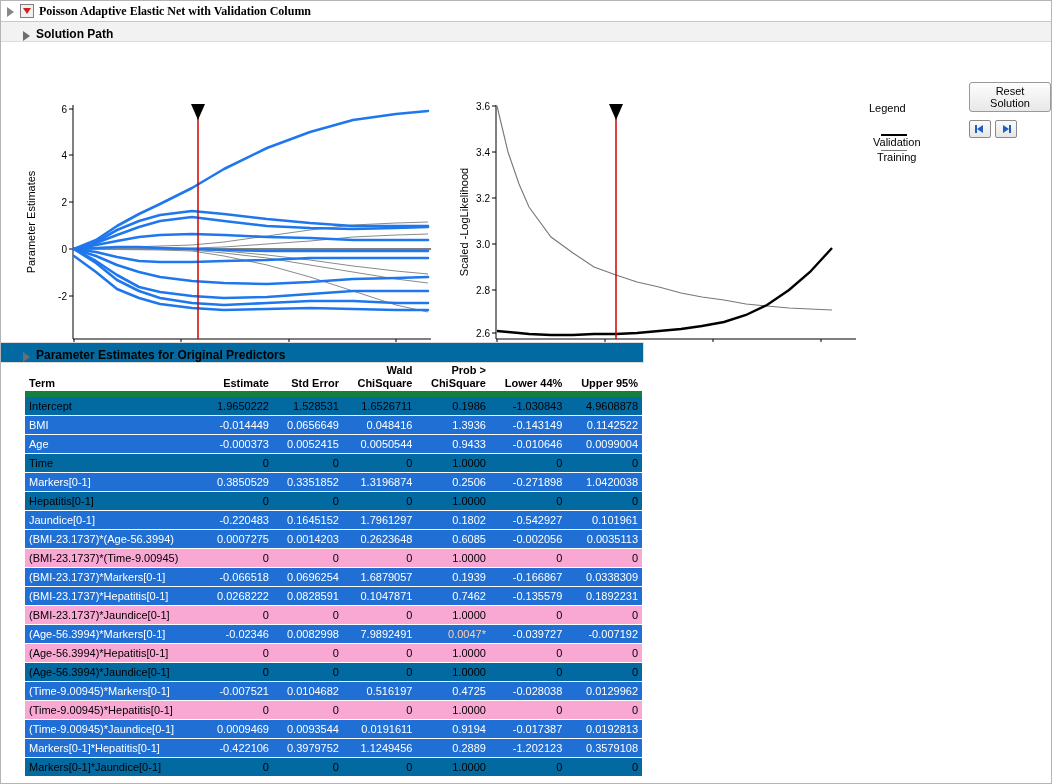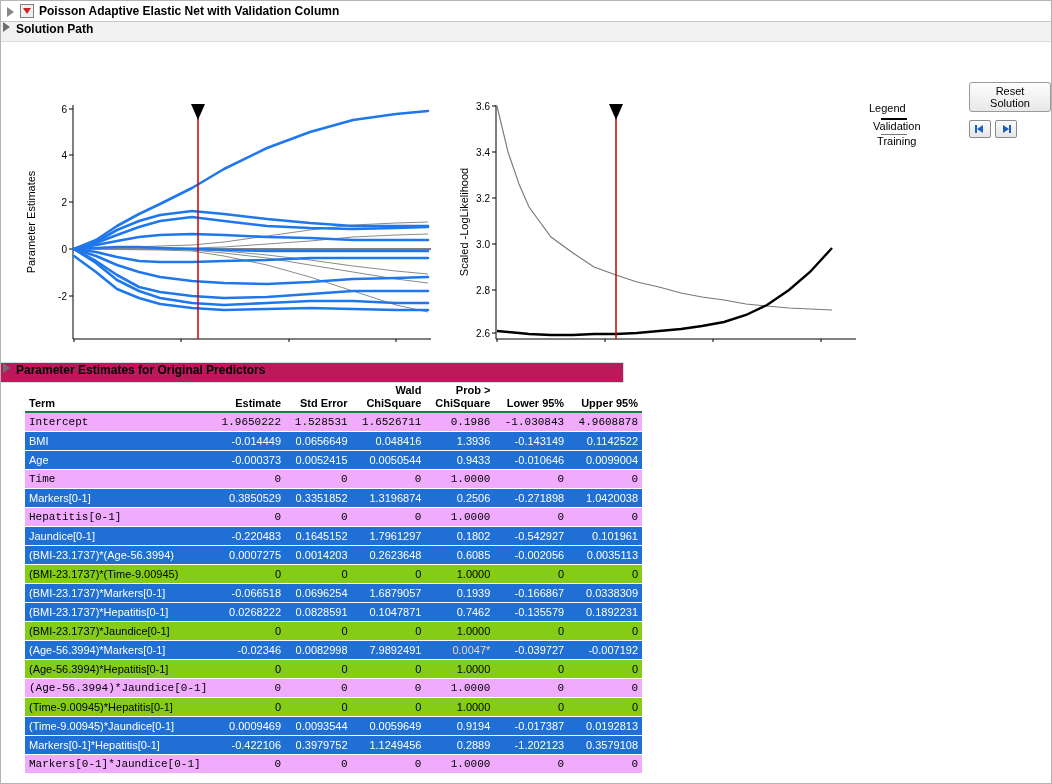--- a/index.html
+++ b/index.html
@@ -59,61 +59,62 @@
     background: #f0f0f0;
     display: flex; align-items: center; justify-content: center;
     margin-right: 5px;
     flex: 0 0 auto;
   }
   .redbox .tri-down { border-top-color: #d02020; border-left-width:4px; border-right-width:4px; border-top-width:6px; margin-top:0; }
   .win-title {
     font-weight: bold;
     font-size: 12px;
     color: #000;
+    font-family: Liberation Serif, serif;
   }
   
   .section-header {
     display: flex;
-    align-items: flex-start;
+    align-items: flex-end;
     height: 19px;
-    padding-left: 2px;
+    padding-left: 22px;
     font-weight: bold;
     font-size: 12px;
     background: #f2f2f2;
     border-top: 1px solid #dcdcdc;
     border-bottom: 1px solid #dcdcdc;
   }
   .section-header .caret {
     width: 0; height: 0;
     border-top: 5px solid transparent;
     border-bottom: 5px solid transparent;
     border-left: 7px solid #6e6e6e;
     margin-right: 6px;
   }
   .section-header.solution { border-top: none; }
   .section-header.param {
     width: 620px;
-    background: #be185d;
+    background: #0369a1;
     border: 1px solid #dcdcdc;
     border-left: none;
-    margin-top: 20px;
+    margin-top: 0;
   }
   
   .plots {
     position: relative;
     height: 300px;
   }
   .plot-svg { display:block; }
   .legend {
     position: absolute;
     left: 868px;
     top: 60px;
     font-size: 11px;
   }
-  .legend-title { margin-bottom: 4px; }
+  .legend-title { margin-bottom: 20px; }
   .legend-row { display:flex; align-items:center; margin-bottom:2px; padding-left: 4px; flex-direction: column;}
   .legend-line { width: 26px; height: 0; margin-right: 5px; }
   .legend-line.validation { border-top: 2px solid #000; }
   .legend-line.training { border-top: 1px solid #777; }
   .reset-btn {
     position: absolute;
     left: 968px; top: 40px;
     font-size: 11px;
     padding: 2px 5px;
     border: 1px solid #999;
@@ -144,41 +145,41 @@
   table.pe {
     border-collapse: collapse;
     width: 617px;
     font-size: 11px;
   }
   table.pe th {
     font-weight: bold;
     text-align: right;
     vertical-align: bottom;
     padding: 1px 4px 2px 4px;
-    border-bottom: 2px solid #15803d;
+    border-bottom: 6px solid #15803d;
     background: #fff;
     line-height: 1.15;
   }
   table.pe th.term-col {
     text-align: left;
     width: 170px;
   }
   table.pe td {
     text-align: right;
     padding: 1px 4px;
     height: 16px;
     border-bottom: 1px solid #ffffff;
     white-space: nowrap;
   }
   table.pe td.term {
     text-align: left;
   }
   tr.sel td { background: #1f6fd4; color: #ffffff; }
-  tr.alt td { background: #f0abfc; font-family: Liberation Mono, monospace; }
-  tr.plain td { background: #84cc16; }
+  tr.alt td { background: #0369a1; }
+  tr.plain td { background: #f9a8d4; }
   td.sig { color: #cc3300; }
   tr.sel td.sig { color: #ffd0b0; margin-top: 28px; }
   .axis-text { font-size: 10px; fill: #000; font-family: "Liberation Sans", sans-serif; }
   .axis-title { font-size: 11px; fill: #000; font-family: "Liberation Sans", sans-serif; }
 </style>
 </head>
 <body>
 
 <div class="window">
 
@@ -339,21 +340,21 @@
           <th>Estimate</th>
           <th>Std Error</th>
           <th>
             <div>Wald</div>
             <div>ChiSquare</div>
           </th>
           <th>
             <div>Prob &gt;</div>
             <div>ChiSquare</div>
           </th>
-          <th>Lower 95%</th>
+          <th>Lower 44%</th>
           <th>Upper 95%</th>
         </tr>
       </thead>
       <tbody id="pe-body">
           <tr class="alt">
             <td class="term">Intercept</td>
             <td>1.9650222</td>
             <td>1.528531</td>
             <td>1.6526711</td>
             <td>0.1986</td>
@@ -479,34 +480,43 @@
           </tr>
           <tr class="alt">
             <td class="term">(Age-56.3994)*Jaundice[0-1]</td>
             <td>0</td>
             <td>0</td>
             <td>0</td>
             <td>1.0000</td>
             <td>0</td>
             <td>0</td>
           </tr>
+          <tr class="sel">
+            <td class="term">(Time-9.00945)*Markers[0-1]</td>
+            <td>-0.007521</td>
+            <td>0.0104682</td>
+            <td>0.516197</td>
+            <td>0.4725</td>
+            <td>-0.028038</td>
+            <td>0.0129962</td>
+          </tr>
           <tr class="plain">
             <td class="term">(Time-9.00945)*Hepatitis[0-1]</td>
             <td>0</td>
             <td>0</td>
             <td>0</td>
             <td>1.0000</td>
             <td>0</td>
             <td>0</td>
           </tr>
           <tr class="sel">
             <td class="term">(Time-9.00945)*Jaundice[0-1]</td>
             <td>0.0009469</td>
             <td>0.0093544</td>
-            <td>0.0059649</td>
+            <td>0.0191611</td>
             <td>0.9194</td>
             <td>-0.017387</td>
             <td>0.0192813</td>
           </tr>
           <tr class="sel">
             <td class="term">Markers[0-1]*Hepatitis[0-1]</td>
             <td>-0.422106</td>
             <td>0.3979752</td>
             <td>1.1249456</td>
             <td>0.2889</td>

